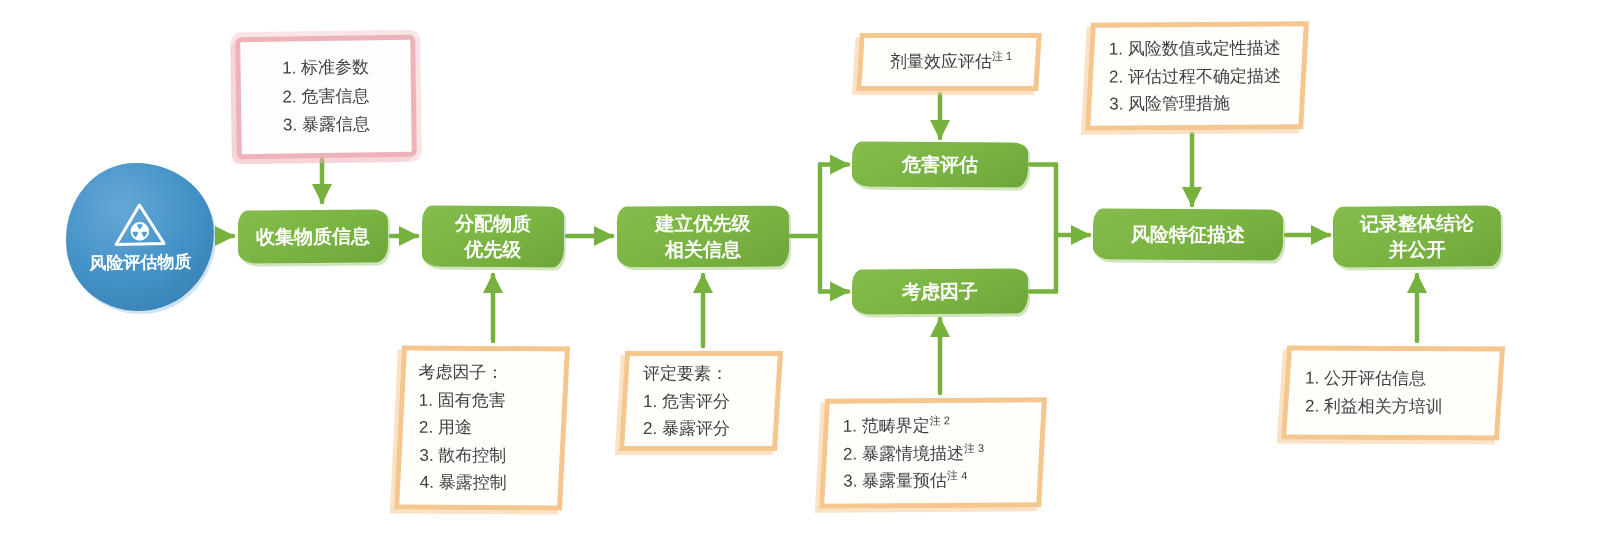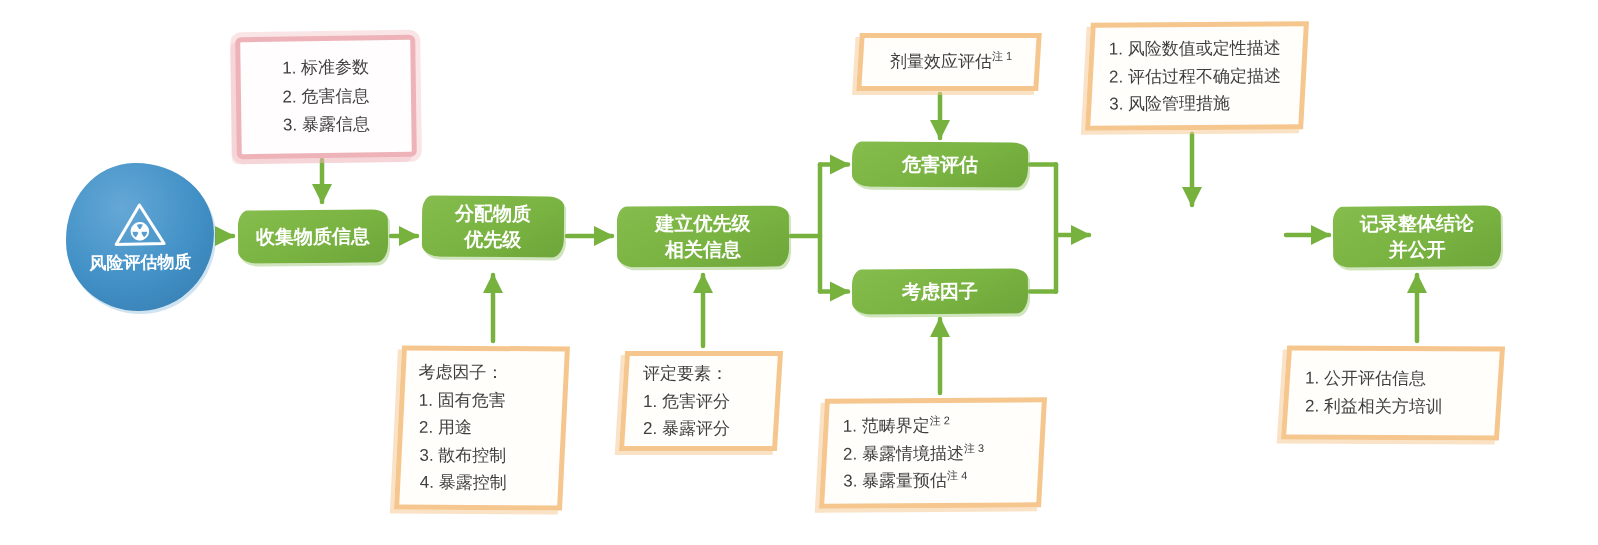--- a/index.html
+++ b/index.html
@@ -24,21 +24,21 @@
 
   
   .gnode {
     position:absolute; display:flex; flex-direction:column; align-items:center; justify-content:center;
     color:#fff; font-weight:700; font-size:19px; line-height:1.32; text-align:center;
     background:linear-gradient(155deg,#86bd4e 0%, #79b341 55%, #6ea63a 100%);
     border-radius:10px 16px 12px 18px / 16px 10px 18px 12px;
     box-shadow:2px 3px 0 rgba(121,179,65,.35);
   }
   #node-collect      { left:238px;  top:210px; width:150px; height:53px; transform:rotate(-0.5deg); }
-  #node-assign       { left:422px;  top:196px; width:142px; height:61px; transform:rotate(0.4deg);justify-content:center; }
+  #node-assign       { left:422px;  top:206px; width:142px; height:61px; transform:rotate(0.4deg);justify-content:center; }
   #node-establish    { left:617px;  top:206px; width:172px; height:61px; transform:rotate(-0.3deg); }
   #node-hazard       { left:852px;  top:142px; width:176px; height:45px; transform:rotate(0.3deg); }
   #node-exposure     { left:852px;  top:269px; width:176px; height:45px; transform:rotate(-0.4deg); }
   #node-characterize { left:1093px; top:209px; width:190px; height:51px; transform:rotate(0.3deg); }
   #node-record       { left:1333px; top:206px; width:168px; height:61px; transform:rotate(-0.5deg); }
 
   
   .note {
     position:absolute; background:#fffefb; border:5px solid #f5c68e;
     font-size:17px; line-height:1.62; padding:8px 12px 8px 16px;
@@ -129,20 +129,23 @@
   </div>
 
   <div class="gnode" id="node-hazard">
     <div>危害评估</div>
   </div>
 
   <div class="gnode" id="node-exposure">
     <div>考虑因子</div>
   </div>
 
+  <div class="gnode" id="node-characterize">
+    <div>风险特征描述</div>
+  </div>
 
   <div class="gnode" id="node-record">
     <div>记录整体结论</div>
     <div>并公开</div>
   </div>
 
   <div class="pink-note">
     <div class="inner">
       <div class="nline">1. 标准参数</div>
       <div class="nline">2. 危害信息</div>

